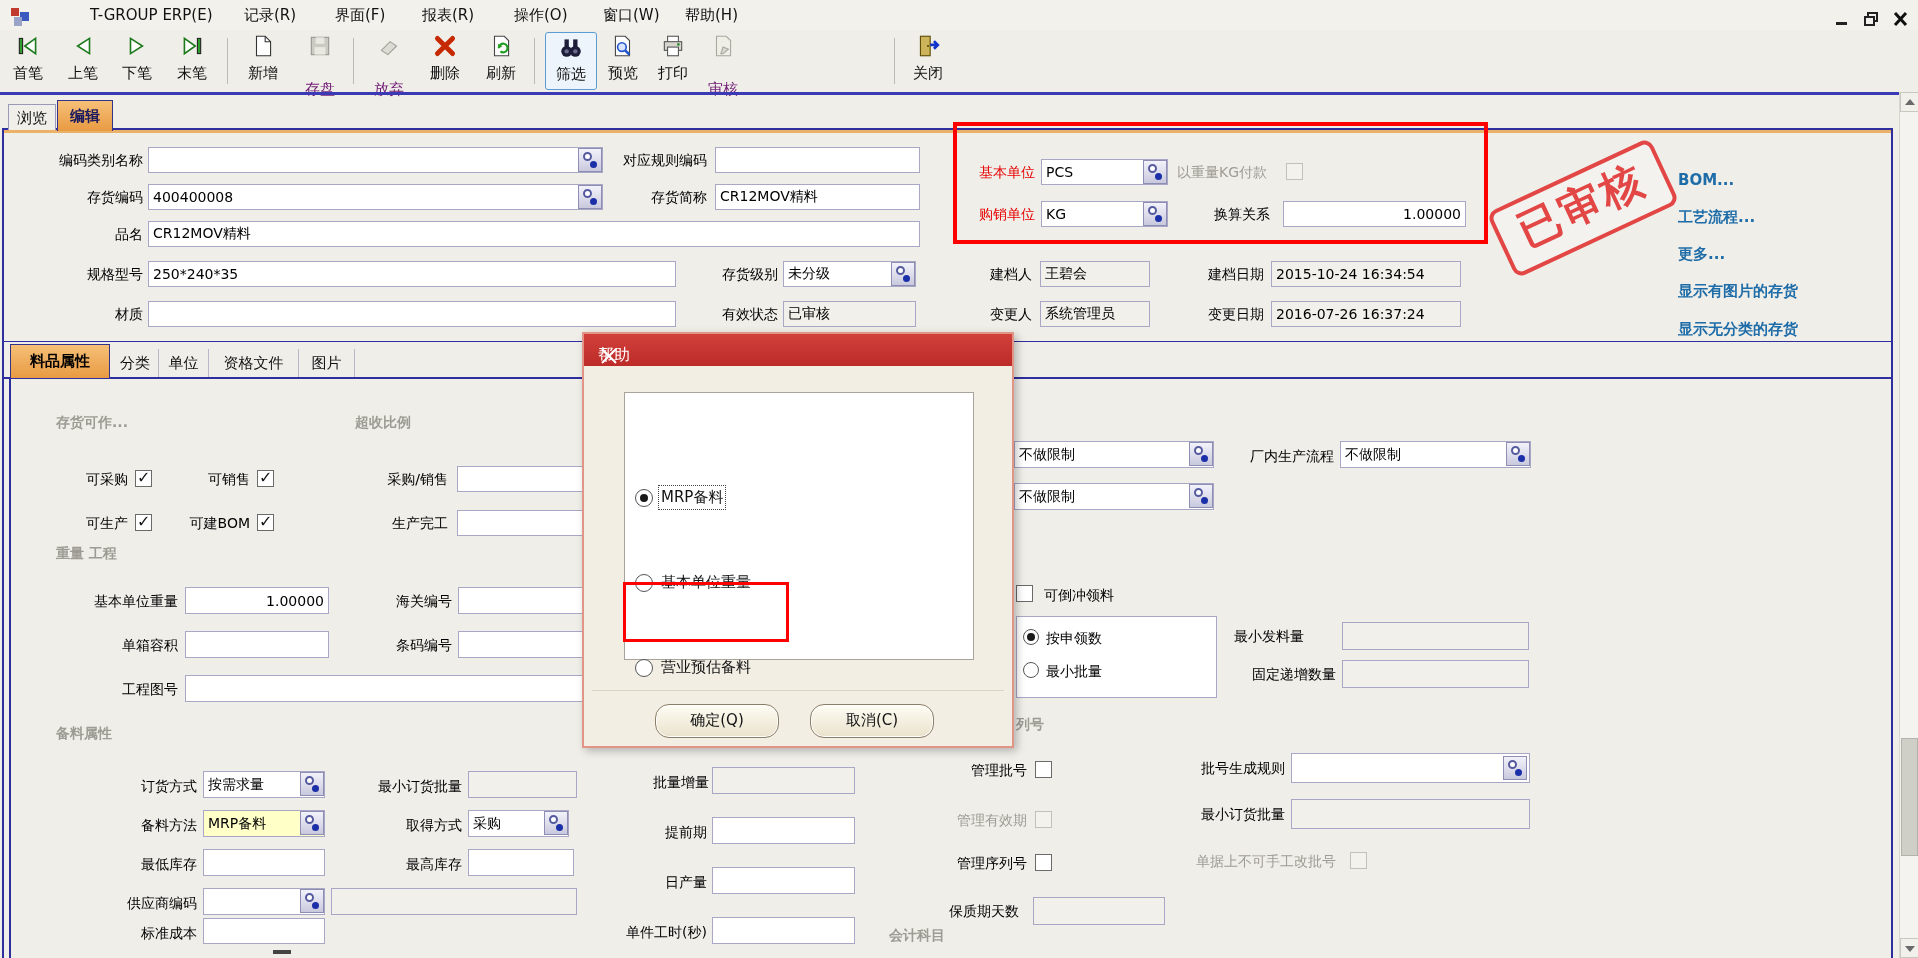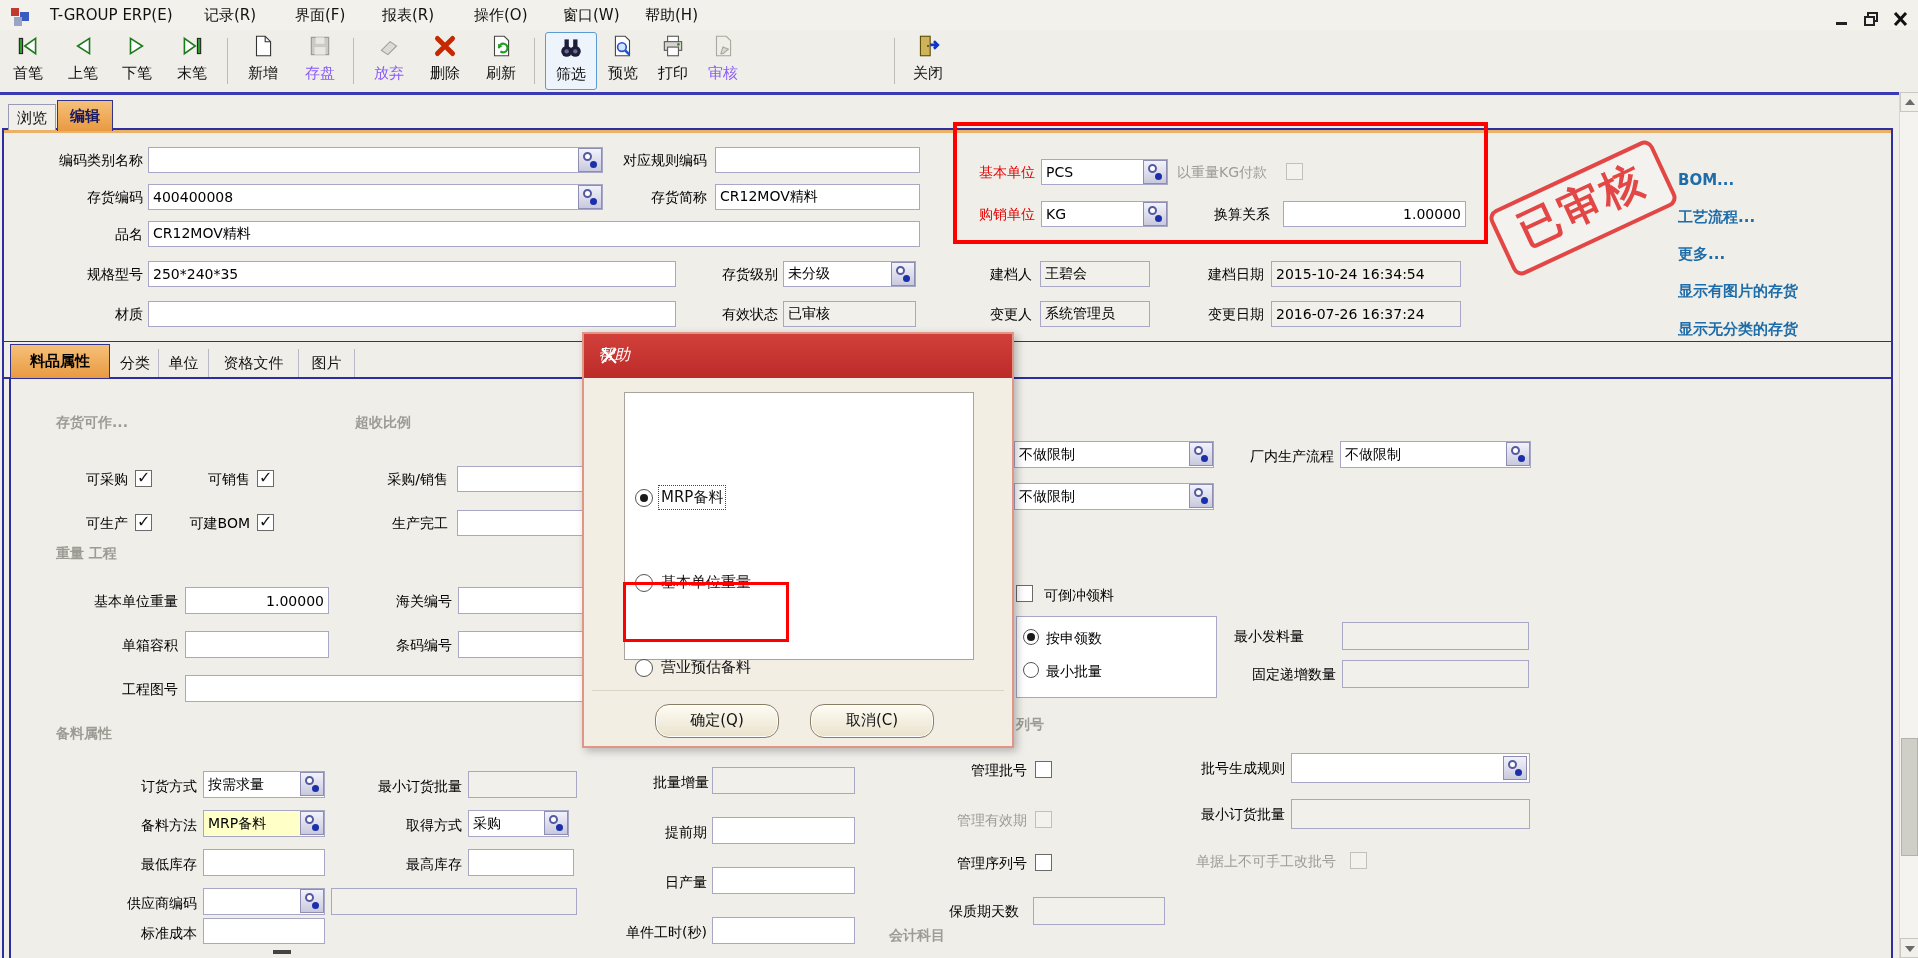--- a/index.html
+++ b/index.html
@@ -1,27 +1,27 @@
 <!DOCTYPE html>
 <html><head>
 <meta charset="utf-8">
 <style>
   html,body{margin:0;padding:0;background:#d8d6d0;font-family:"DejaVu Sans",sans-serif;}
   #screen{position:relative;width:1918px;height:958px;background:#efeee9;overflow:hidden;font-family:"DejaVu Sans",sans-serif;}
   .abs{position:absolute;}
   
   #menubar{position:absolute;left:0;top:0;width:1918px;height:30px;background:#f2f1ec;}
-  .mitem{position:absolute;top:5px;height:20px;line-height:20px;font-size:15px;color:#111;cursor:default;white-space:nowrap;}
+  .mitem{position:absolute;top:5px;height:20px;line-height:20px;font-size:15px;color:#111;cursor:default;white-space:nowrap;margin-left:40px;}
   
   .wctl{position:absolute;top:8px;width:20px;height:18px;cursor:pointer;}
   
   .tbtn{position:absolute;top:32px;height:58px;text-align:center;cursor:pointer;}
   .tbtn .ticon{display:block;height:30px;margin-top:1px;}
   .tbtn .tlabel{display:block;font-size:15px;color:#111;line-height:20px;white-space:nowrap;}
-  .tbtn.disabled .tlabel{color:#8b5cf6;}
+  .tbtn.disabled .tlabel{color:#701a75;margin-top:16px;}
   .tbtn.active{border:1px solid #5a9bd4;border-radius:3px;background:#eef4fb;box-sizing:border-box;}
   .tsep{position:absolute;top:38px;width:1px;height:46px;background:#bdbcb4;}
   #blueline{position:absolute;left:0;top:92px;width:1899px;height:3px;background:#3a3ab4;}
   
   .tab{position:absolute;box-sizing:border-box;font-size:15px;text-align:center;cursor:pointer;}
   .tab.sel{background:linear-gradient(#f6c078,#e89a42);border:1px solid #33338c;border-bottom:none;font-weight:bold;color:#1a1a5e;z-index:3;}
   .tab.plain{background:#f0efe9;border:1px solid #9a99b8;border-bottom:none;color:#111;z-index:2;}
   .ltab{position:absolute;box-sizing:border-box;font-size:15px;line-height:28px;text-align:center;cursor:pointer;color:#111;border-left:1px solid #b9b8c8;}
   
   .navyline{position:absolute;background:#2e2e9e;}
@@ -55,21 +55,21 @@
   #stamp{position:absolute;left:1493px;top:172px;width:172px;height:64px;border:4px solid #e13434;border-radius:10px;color:#e13434;font-size:42px;font-weight:bold;line-height:58px;text-align:center;letter-spacing:3px;transform:rotate(-25deg);opacity:.9;background:rgba(255,255,255,.25);z-index:6;}
   
   .gbox{position:absolute;background:#fff;border:1px solid #a9a7c6;box-sizing:border-box;}
   
   #sbar{position:absolute;left:1899px;top:92px;width:19px;height:866px;background:#f4f3ef;border-left:1px solid #d8d7d0;}
   .sbtn{position:absolute;left:0;width:19px;height:20px;background:#f1f0eb;border:1px solid #c9c8c0;box-sizing:border-box;}
   .sarr{position:absolute;left:4px;width:0;height:0;border-left:5px solid transparent;border-right:5px solid transparent;}
   #sthumb{position:absolute;left:1px;top:646px;width:17px;height:118px;background:#cfcec7;border:1px solid #b4b3ab;box-sizing:border-box;}
   
   #dlg{position:absolute;left:582px;top:332px;width:432px;height:416px;background:#f3eee4;border:2px solid #e09586;box-shadow:3px 3px 8px rgba(0,0,0,.25);z-index:10;box-sizing:border-box;}
-  #dlg-title{position:absolute;left:0;top:0;right:0;height:44px;background:linear-gradient(#d2403c,#bd2b28);font-style:italic;}
+  #dlg-title{position:absolute;left:0;top:0;right:0;height:32px;background:linear-gradient(#d2403c,#bd2b28);}
   #dlg-title span{position:absolute;left:14px;top:11px;color:#fff;font-size:16px;}
   #dlg-close{position:absolute;right:14px;top:10px;width:22px;height:22px;cursor:pointer;}
   #dlg-list{position:absolute;left:40px;top:58px;width:350px;height:268px;background:#fff;border:1px solid #a8a49c;box-sizing:border-box;}
   .dopt{position:absolute;left:10px;height:22px;}
   .dopt .rad{left:0;top:2px;width:18px;height:18px;}
   .dopt .rad.sel::after{left:4px;top:4px;width:8px;height:8px;}
   .dopt .olabel{position:absolute;left:26px;top:1px;font-size:15px;color:#111;white-space:nowrap;}
   .dopt .olabel.focus{outline:1px dotted #444;outline-offset:2px;}
   #dlg-sep{position:absolute;left:8px;right:8px;top:356px;height:1px;background:#ddd5c4;}
   .dbtn{position:absolute;top:370px;width:122px;height:32px;border:1px solid #8a7e66;border-radius:14px;background:linear-gradient(#fefcf4,#e9e2cc);font-size:15px;color:#111;text-align:center;line-height:30px;cursor:pointer;box-shadow:inset 0 0 0 1px #fff;}

